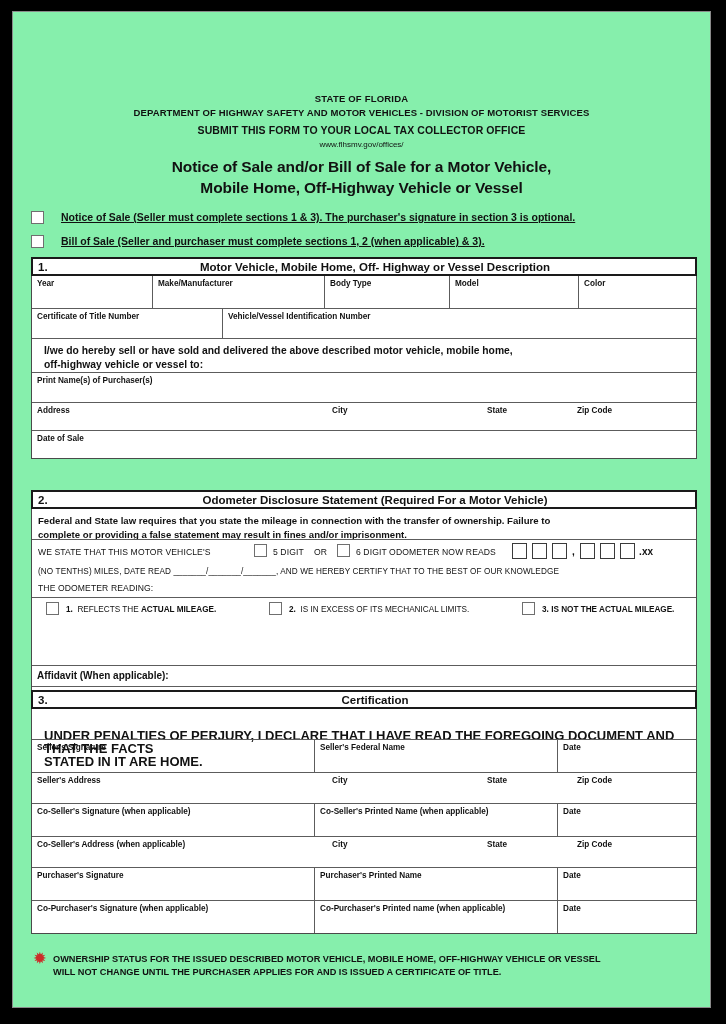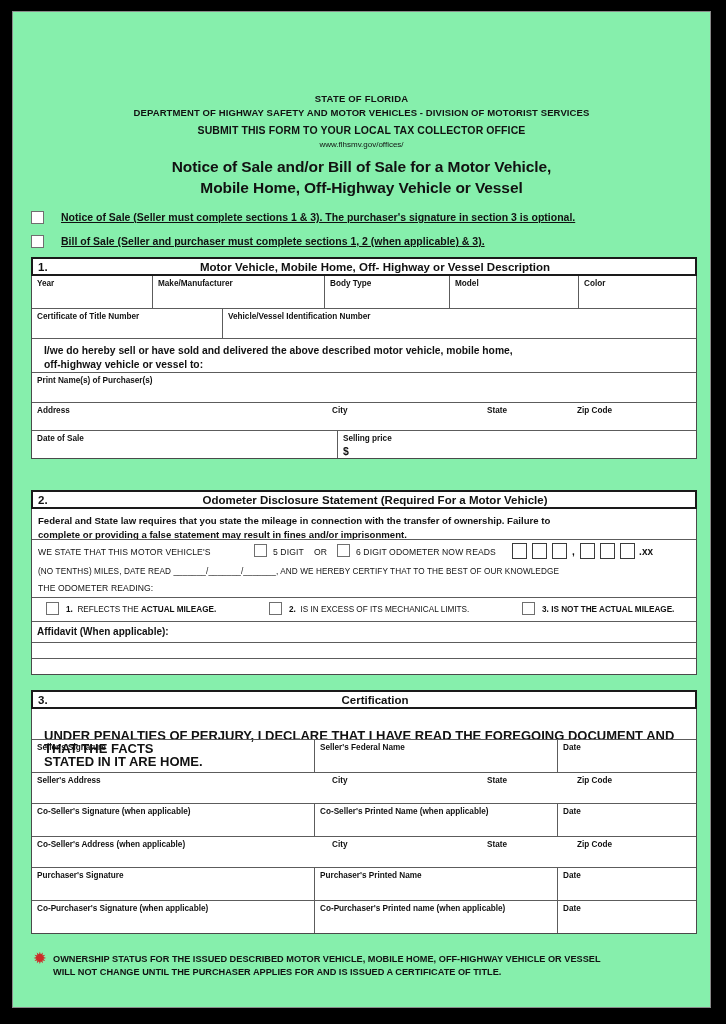--- a/index.html
+++ b/index.html
@@ -311,24 +311,20 @@
         <span class="cap" style="left:5px;">Address</span>
         <span class="cap" style="left:300px;">City</span>
         <span class="cap" style="left:455px;">State</span>
         <span class="cap" style="left:545px;">Zip Code</span>
       </div>
 
       <div class="row" style="height:28px;">
         <div class="cell" style="left:0; width:305px;">
           <span class="cap">Date of Sale</span>
         </div>
-        <div class="cell vline" style="left:305px; right:0;">
-          <span class="cap">Selling price</span>
-          <span class="cap" style="top:14px; font-size:10.5px;">$</span>
-        </div>
       </div>
 
     </div>
   </div>
 
   <div class="block" style="top:478px;">
     <div class="secbar">
       <span class="num">2.</span>
       <span class="stitle off">Odometer Disclosure Statement (Required For a Motor Vehicle)</span>
     </div>
@@ -377,21 +373,21 @@
           <span class="mlbl" style="left:34px;"><span class="n">1.</span>&nbsp;&nbsp;<span>REFLECTS THE </span><b>ACTUAL MILEAGE.</b></span>
 
           <span class="mcb" style="left:237px;"></span>
           <span class="mlbl" style="left:257px;"><span class="n">2.</span>&nbsp;&nbsp;<span>IS IN EXCESS OF ITS MECHANICAL LIMITS.</span></span>
 
           <span class="mcb" style="left:490px;"></span>
           <span class="mlbl" style="left:510px;"><span class="n">3.</span>&nbsp;<b>IS NOT THE ACTUAL MILEAGE.</b></span>
         </div>
       </div>
 
-      <div class="row" style="height:21px;">
+      <div class="row" style="height:21px;margin-top:44px;">
         <span class="cap" style="font-size:10px; top:4px;">Affidavit (When applicable):</span>
       </div>
       <div class="row" style="height:16px;"></div>
       <div class="row" style="height:16px;"></div>
 
     </div>
   </div>
 
   <div class="block" style="top:678px;">
     <div class="secbar">

